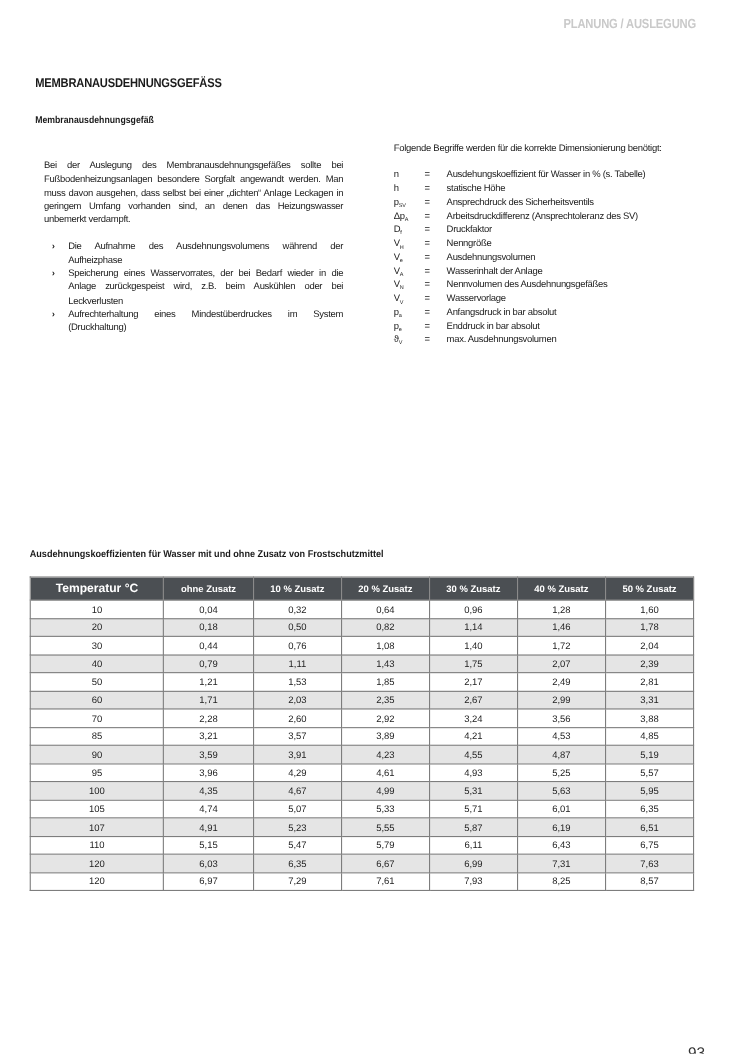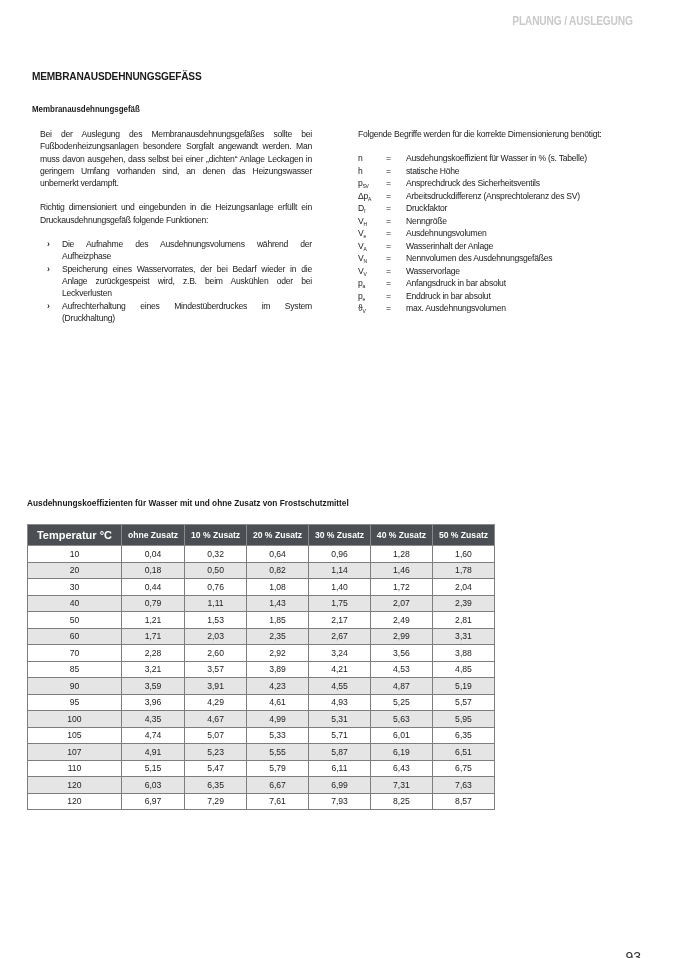--- a/index.html
+++ b/index.html
@@ -1,55 +1,54 @@
 <!DOCTYPE html>
 <html><head>
 <meta charset="utf-8">
 <style>
   * { box-sizing: border-box; margin: 0; padding: 0; }
   html, body { width: 677px; height: 958px; background: #ffffff; }
   body { position: relative; font-family: "Liberation Sans", sans-serif; color: #1a1a1a; overflow: hidden; }
   .section-label { position: absolute; top: 14px; right: 44px; font-family: "Liberation Sans", sans-serif; font-weight: bold; font-size: 12px; color: #c9c9c9; letter-spacing: -0.2px; transform: scaleX(0.85); transform-origin: right center; }
   .page-title { position: absolute; left: 32px; top: 70px; font-weight: bold; font-size: 11.5px; letter-spacing: -0.2px; transform: scaleX(0.88); transform-origin: left center; white-space: nowrap; }
   .subtitle { position: absolute; left: 32px; top: 104px; font-weight: bold; font-size: 9px; transform: scaleX(0.88); transform-origin: left center; white-space: nowrap; }
-  .col-left { position: absolute; left: 40px; top: 128px; width: 272px; font-size: 8.6px; line-height: 12.3px; }
+  .col-left { position: absolute; left: 40px; top: 144px; width: 272px; font-size: 8.6px; line-height: 12.3px; }
   .col-left p { text-align: justify; letter-spacing: -0.25px; }
   .para1 { margin-bottom: 12px; }
   .para2 { margin-bottom: 12px; }
   .bullets { list-style: none; }
   .bullets li { position: relative; padding-left: 22px; letter-spacing: -0.25px; text-align: justify; }
   .bullets li .chev { position: absolute; left: 7px; top: 0; font-weight: bold; font-size: 8.6px; }
   .col-right { position: absolute; left: 358px; top: 128px; width: 300px; font-size: 8.6px; line-height: 12.3px; letter-spacing: -0.25px; }
   .intro { margin-bottom: 12px; }
   .defs { display: table; }
   .def-row { display: flex; height: 12.5px; align-items: baseline; }
   .def-sym { width: 28px; }
   .def-sym sub { font-size: 5px; vertical-align: -2px; }
   .def-eq { width: 20px; }
   .def-text { white-space: nowrap; }
   .table-title { position: absolute; left: 27px; top: 498px; font-weight: bold; font-size: 9px; white-space: nowrap; transform: scaleX(0.92); transform-origin: left center; }
-  table.coef { position: absolute; left: 27px; top: 524px; width: 468px; border-collapse: collapse; font-size: 8.6px; }
+  table.coef { position: absolute; left: 27px; top: 524px; width: 604px; border-collapse: collapse; font-size: 8.6px; }
   table.coef th { background: #4b4f53; color: #ffffff; font-weight: bold; height: 21px; border: 1px solid #8a8a8a; font-size: 8.6px; }
   table.coef th.first { font-size: 11px; }
   table.coef td { height: 16.5px; text-align: center; border: 1px solid #7d7d7d; color: #222; }
   table.coef tr.shade td { background: #e5e5e5; }
   table.coef tr.plain td { background: #ffffff; }
   .page-num { position: absolute; right: 36px; top: 949px; font-size: 14px; color: #333; }
 </style>
 </head>
 <body>
 
 <div class="section-label">PLANUNG / AUSLEGUNG</div>
 
 <h1 class="page-title">MEMBRANAUSDEHNUNGSGEFÄSS</h1>
 <h2 class="subtitle">Membranausdehnungsgefäß</h2>
 
 <div class="col-left">
   <p class="para1">Bei der Auslegung des Membranausdehnungsgefäßes sollte bei Fußbodenheizungsanlagen besondere Sorgfalt angewandt werden. Man muss davon ausgehen, dass selbst bei einer „dichten“ Anlage Leckagen in geringem Umfang vorhanden sind, an denen das Heizungswasser unbemerkt verdampft.</p>
-  <p class="para2">Richtig dimensioniert und eingebunden in die Heizungsanlage erfüllt ein Druckausdehnungsgefäß folgende Funktionen:</p>
   <ul class="bullets">
     <li><span class="chev">›</span><span>Die Aufnahme des Ausdehnungsvolumens während der Aufheizphase</span></li>
     <li><span class="chev">›</span><span>Speicherung eines Wasservorrates, der bei Bedarf  wieder in die Anlage zurückgespeist wird, z.B. beim Auskühlen oder bei Leckverlusten</span></li>
     <li><span class="chev">›</span><span>Aufrechterhaltung eines Mindestüberdruckes im System (Druckhaltung)</span></li>
   </ul>
 </div>
 
 <div class="col-right">
   <p class="intro">Folgende Begriffe werden für die korrekte Dimensionierung benötigt:</p>
   <div class="defs" id="defs">

